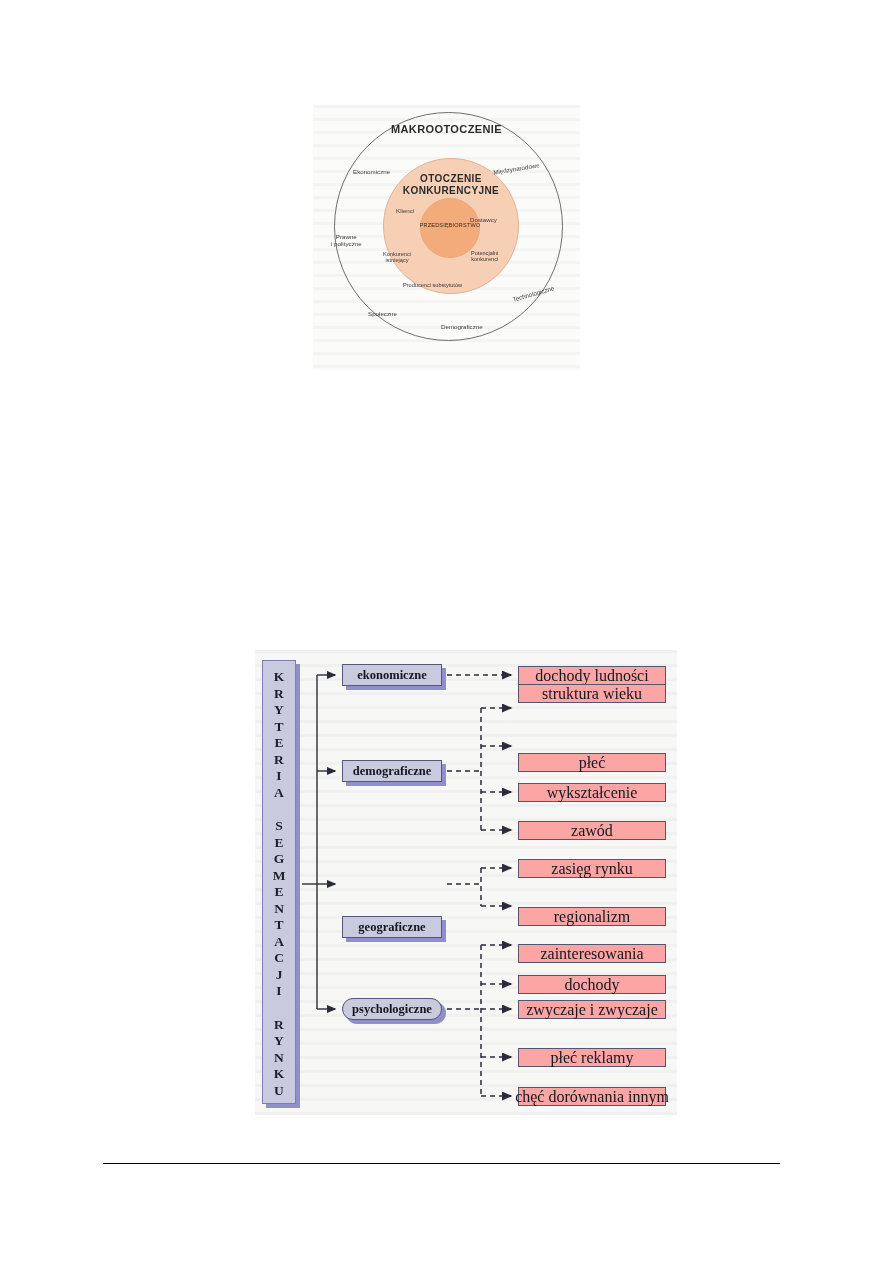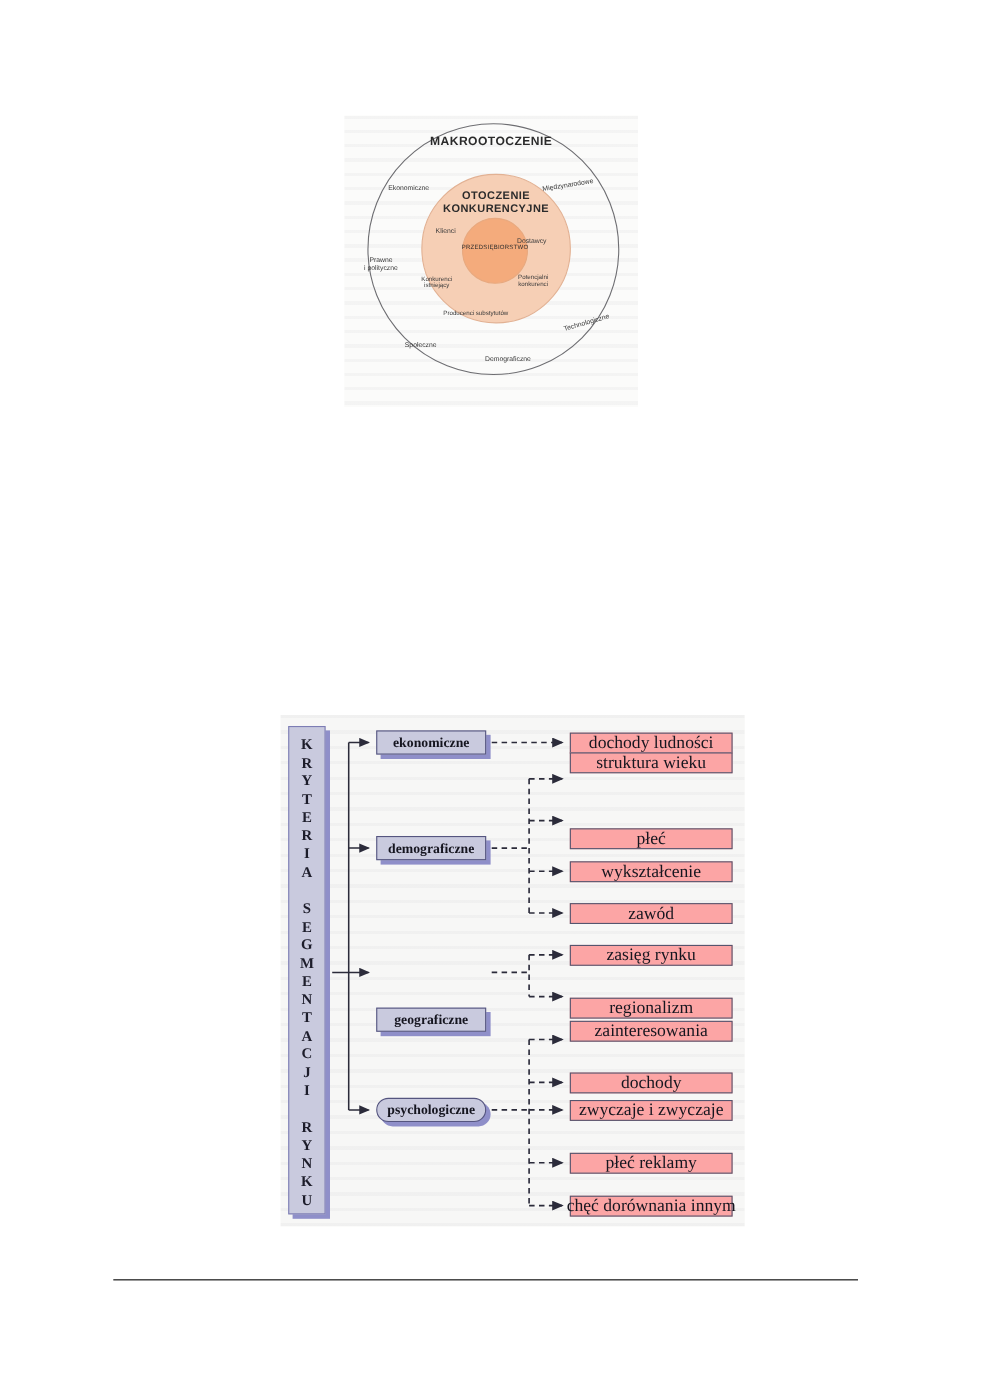--- a/index.html
+++ b/index.html
@@ -344,20 +344,20 @@
   <div class="cat-box" id="cat-geograficzne">geograficzne</div>
   <div class="cat-box" id="cat-psychologiczne">psychologiczne</div>
 
   <div class="leaf-box" style="top:16px">dochody ludności</div>
   <div class="leaf-box" style="top:34px">struktura wieku</div>
   <div class="leaf-box" style="top:103px">płeć</div>
   <div class="leaf-box" style="top:133px">wykształcenie</div>
   <div class="leaf-box" style="top:171px">zawód</div>
   <div class="leaf-box" style="top:209px">zasięg rynku</div>
   <div class="leaf-box" style="top:257px">regionalizm</div>
-  <div class="leaf-box" style="top:278px">zainteresowania</div>
+  <div class="leaf-box" style="top:294px">zainteresowania</div>
   <div class="leaf-box" style="top:325px">dochody</div>
   <div class="leaf-box" style="top:350px">zwyczaje i zwyczaje</div>
   <div class="leaf-box" style="top:398px">płeć reklamy</div>
   <div class="leaf-box" style="top:437px">chęć dorównania innym</div>
 </div>
 
 <div id="footer-rule"></div>
 
 </body></html>

